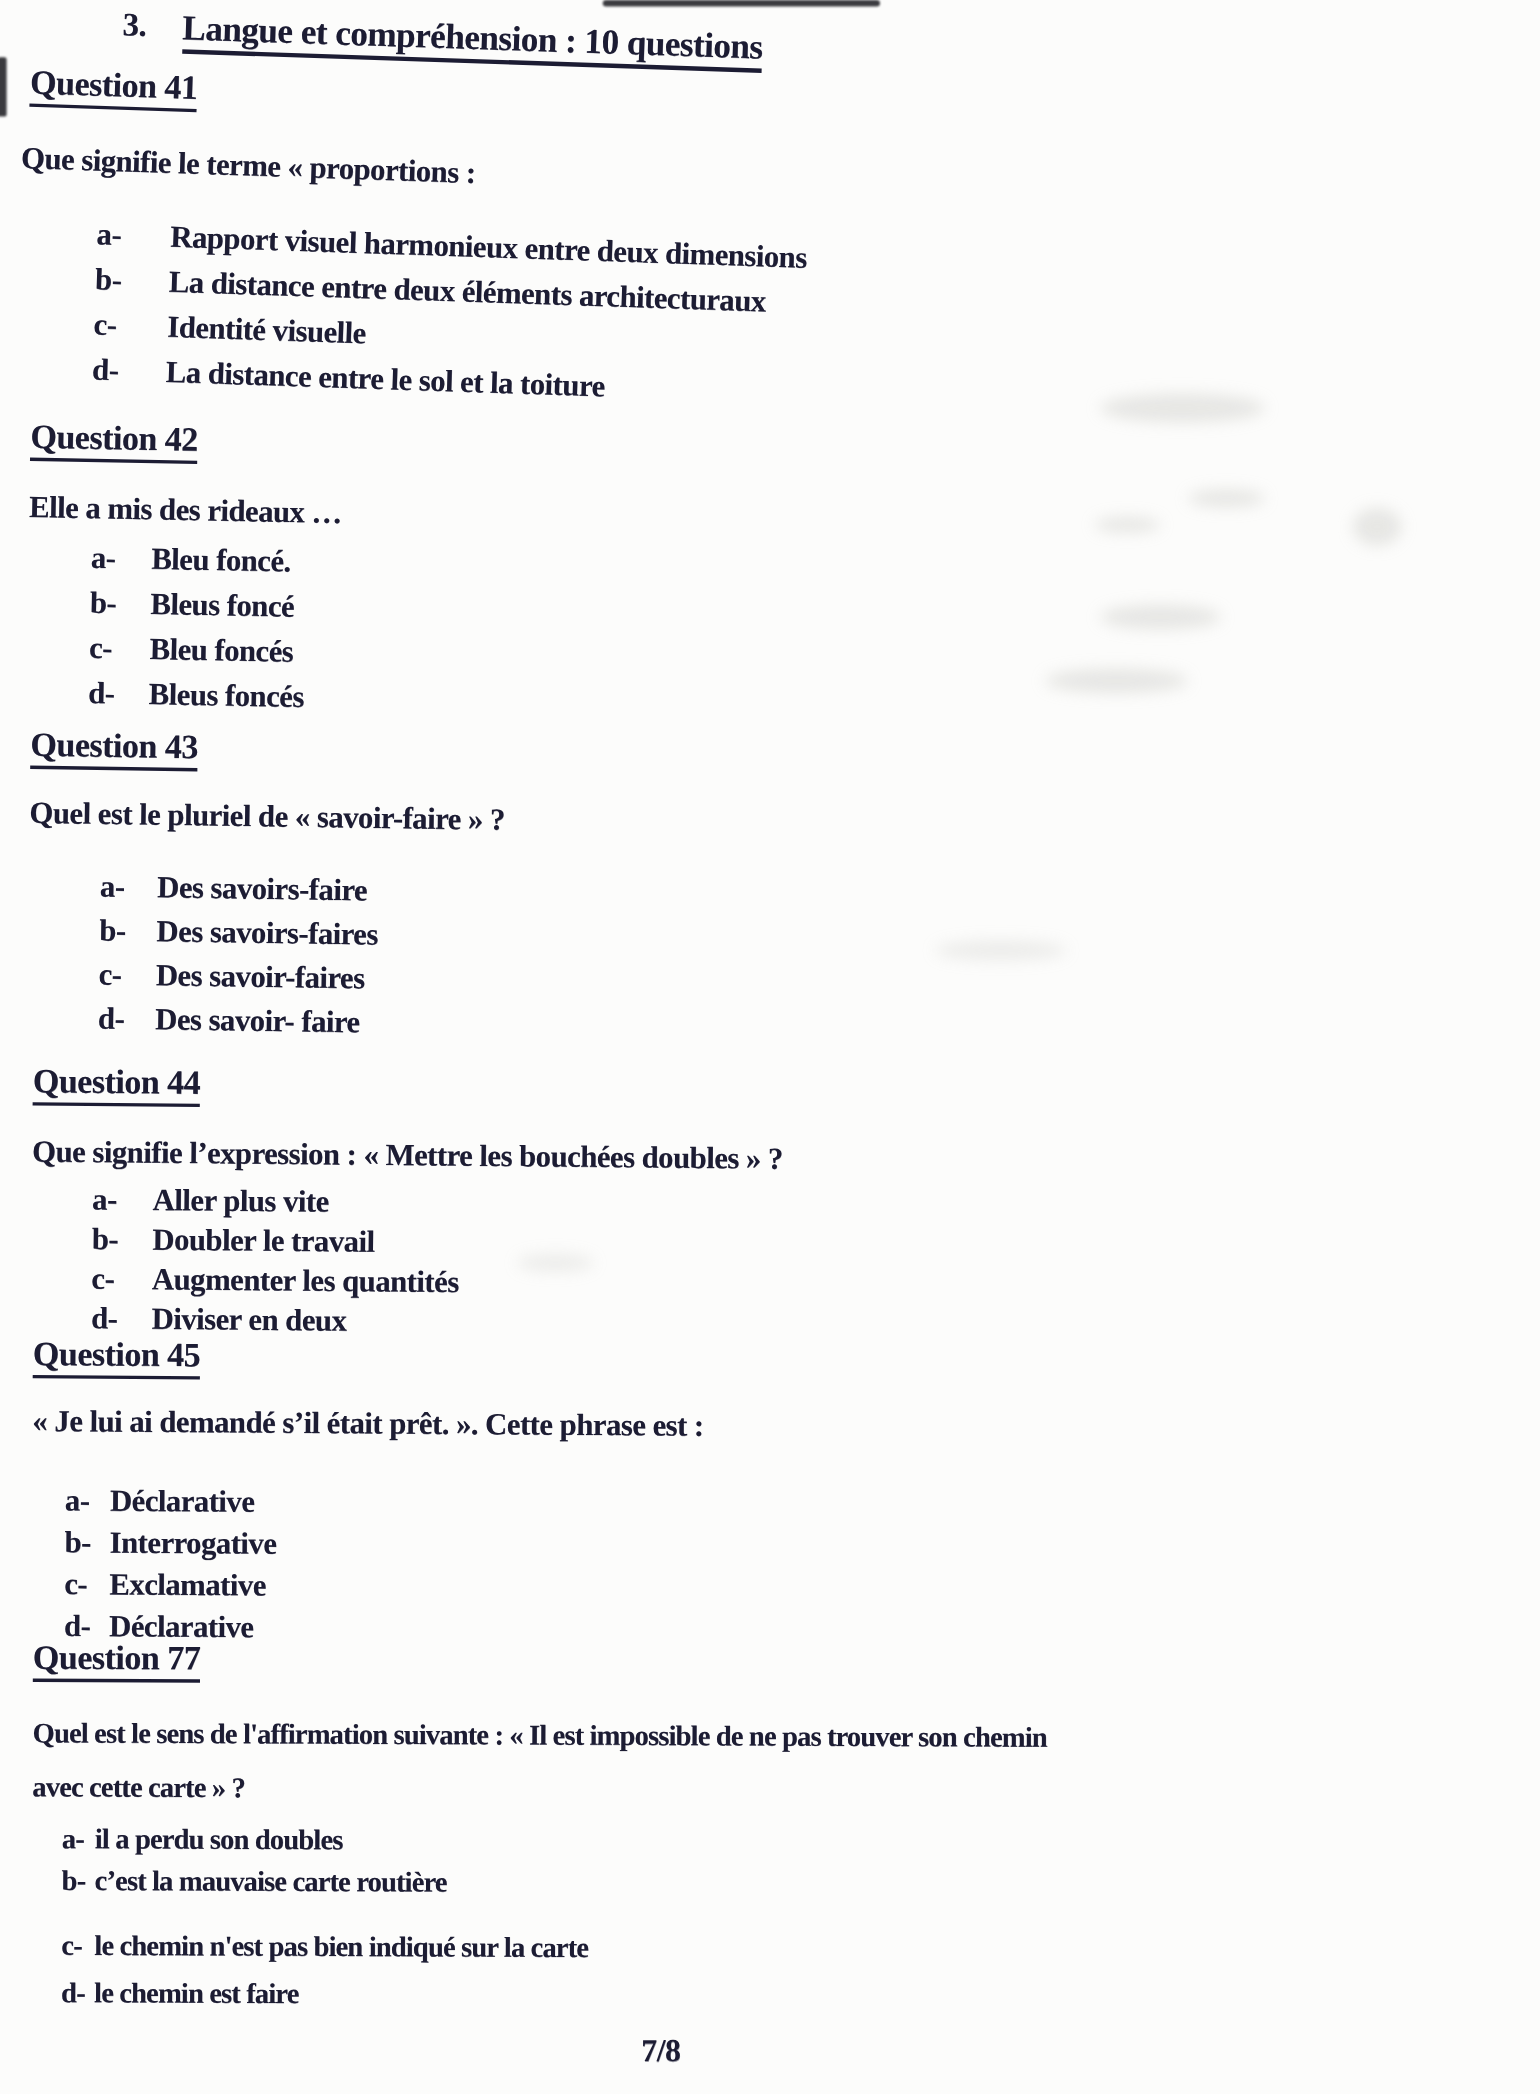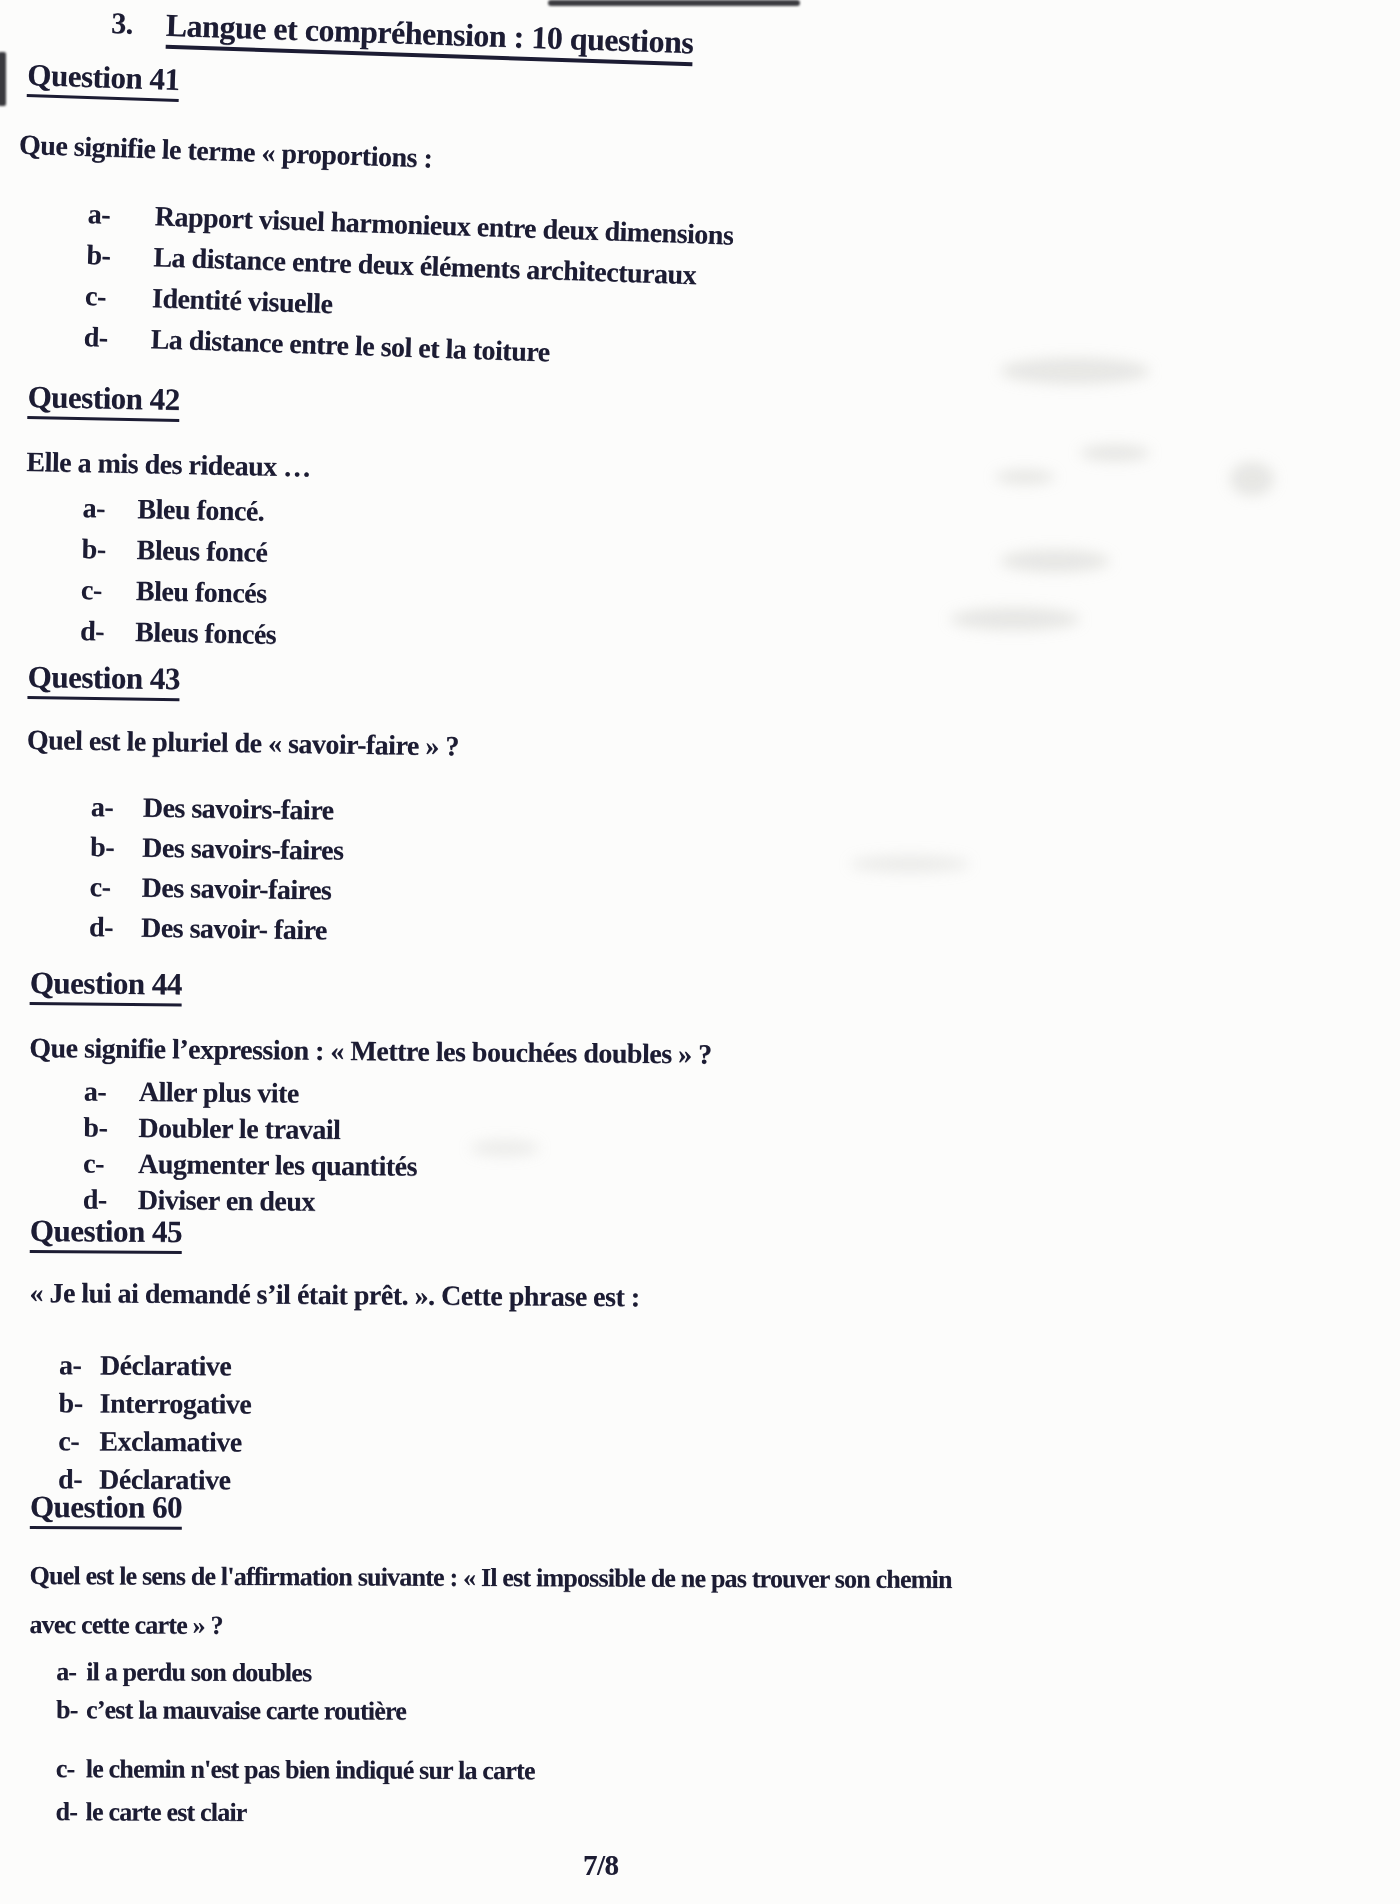--- a/index.html
+++ b/index.html
@@ -176,28 +176,28 @@
       </p>
     <ul class="opts">
       <li><span class="ltr">a-</span><span>Déclarative</span></li>
       <li><span class="ltr">b-</span><span>Interrogative</span></li>
       <li><span class="ltr">c-</span><span>Exclamative</span></li>
       <li><span class="ltr">d-</span><span>Déclarative</span></li>
     </ul>
   </section>
 
   <section class="q q46">
-    <h2 class="qh">Question 60</h2>
+    <h2 class="qh">Question 77</h2>
     <p class="prompt">
       <span class="pline">Quel est le sens de l'affirmation suivante : «  Il est impossible de ne pas trouver son chemin</span>
       <span class="pline">avec cette carte » ?</span>
     </p>
     <ul class="opts">
       <li><span class="ltr">a-</span><span>il a perdu son doubles</span></li>
       <li><span class="ltr">b-</span><span>c’est la mauvaise carte routière</span></li>
       <li class="gap-before"><span class="ltr">c-</span><span>le chemin n'est pas bien indiqué sur la carte</span></li>
-      <li class="last"><span class="ltr">d-</span><span>le carte est clair</span></li>
+      <li class="last"><span class="ltr">d-</span><span>le chemin est faire</span></li>
     </ul>
   </section>
 
   <div class="pagenum">7/8</div>
 
 </div>
 
 </body></html>

